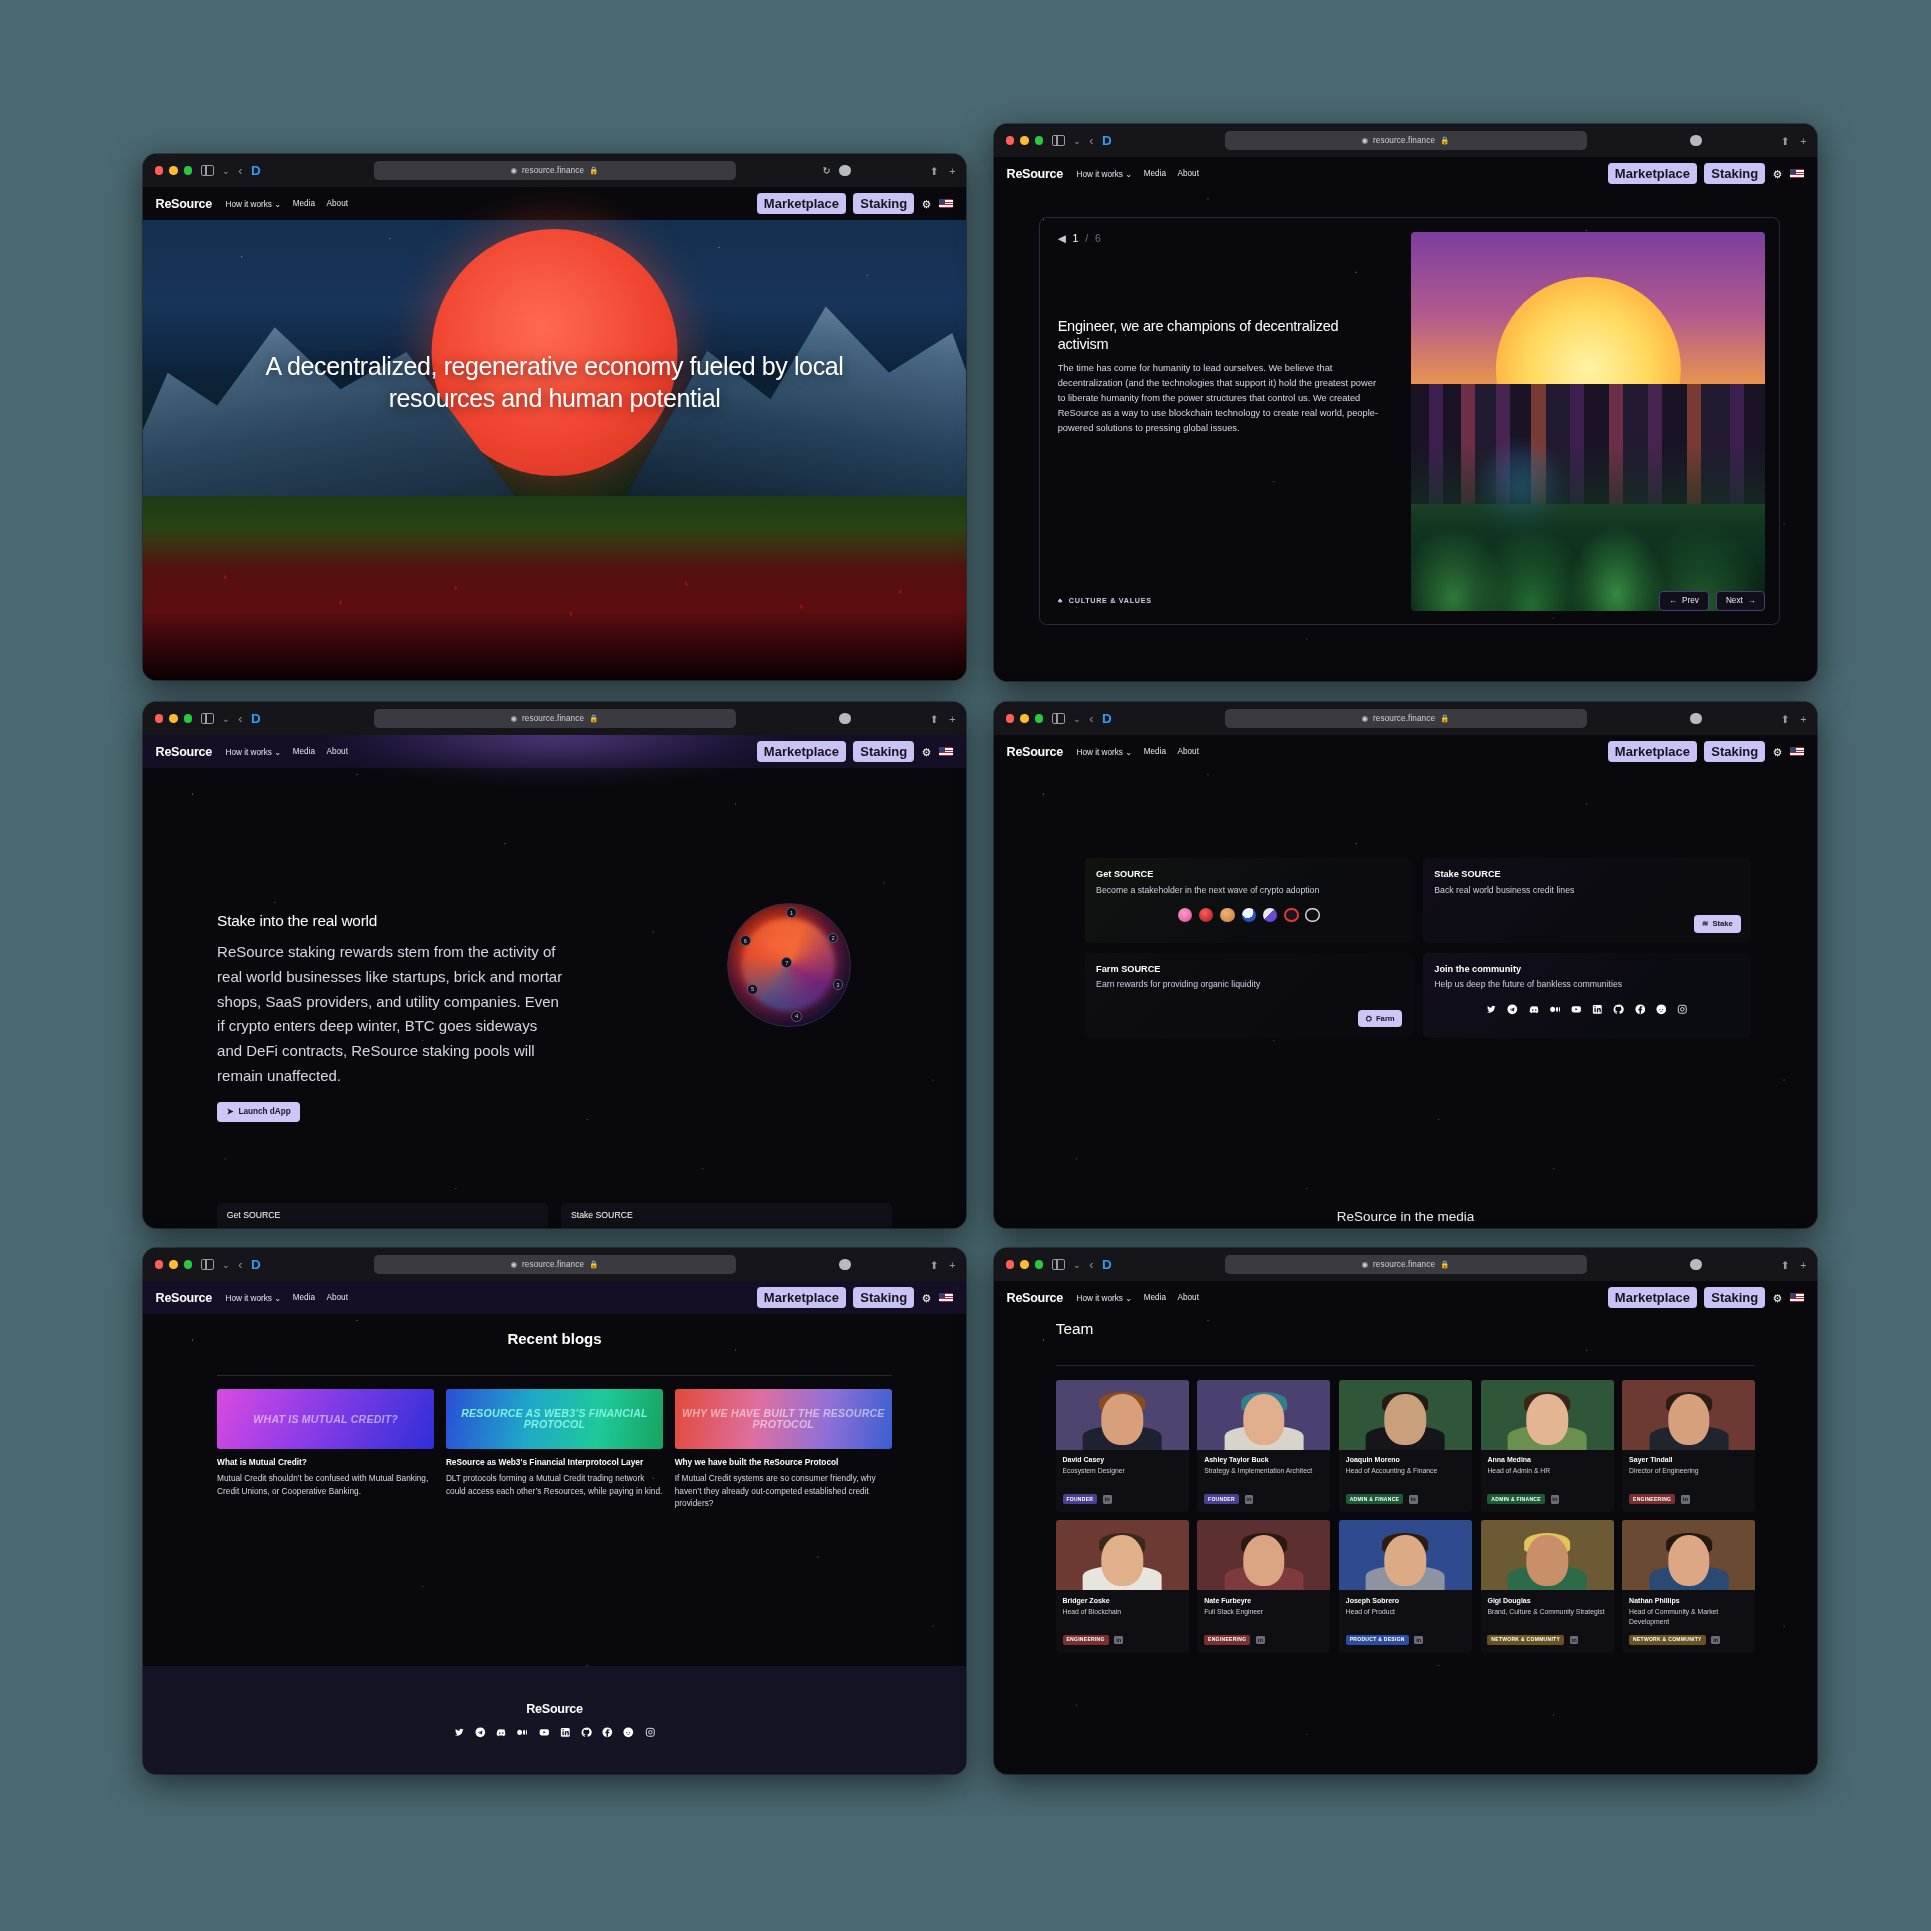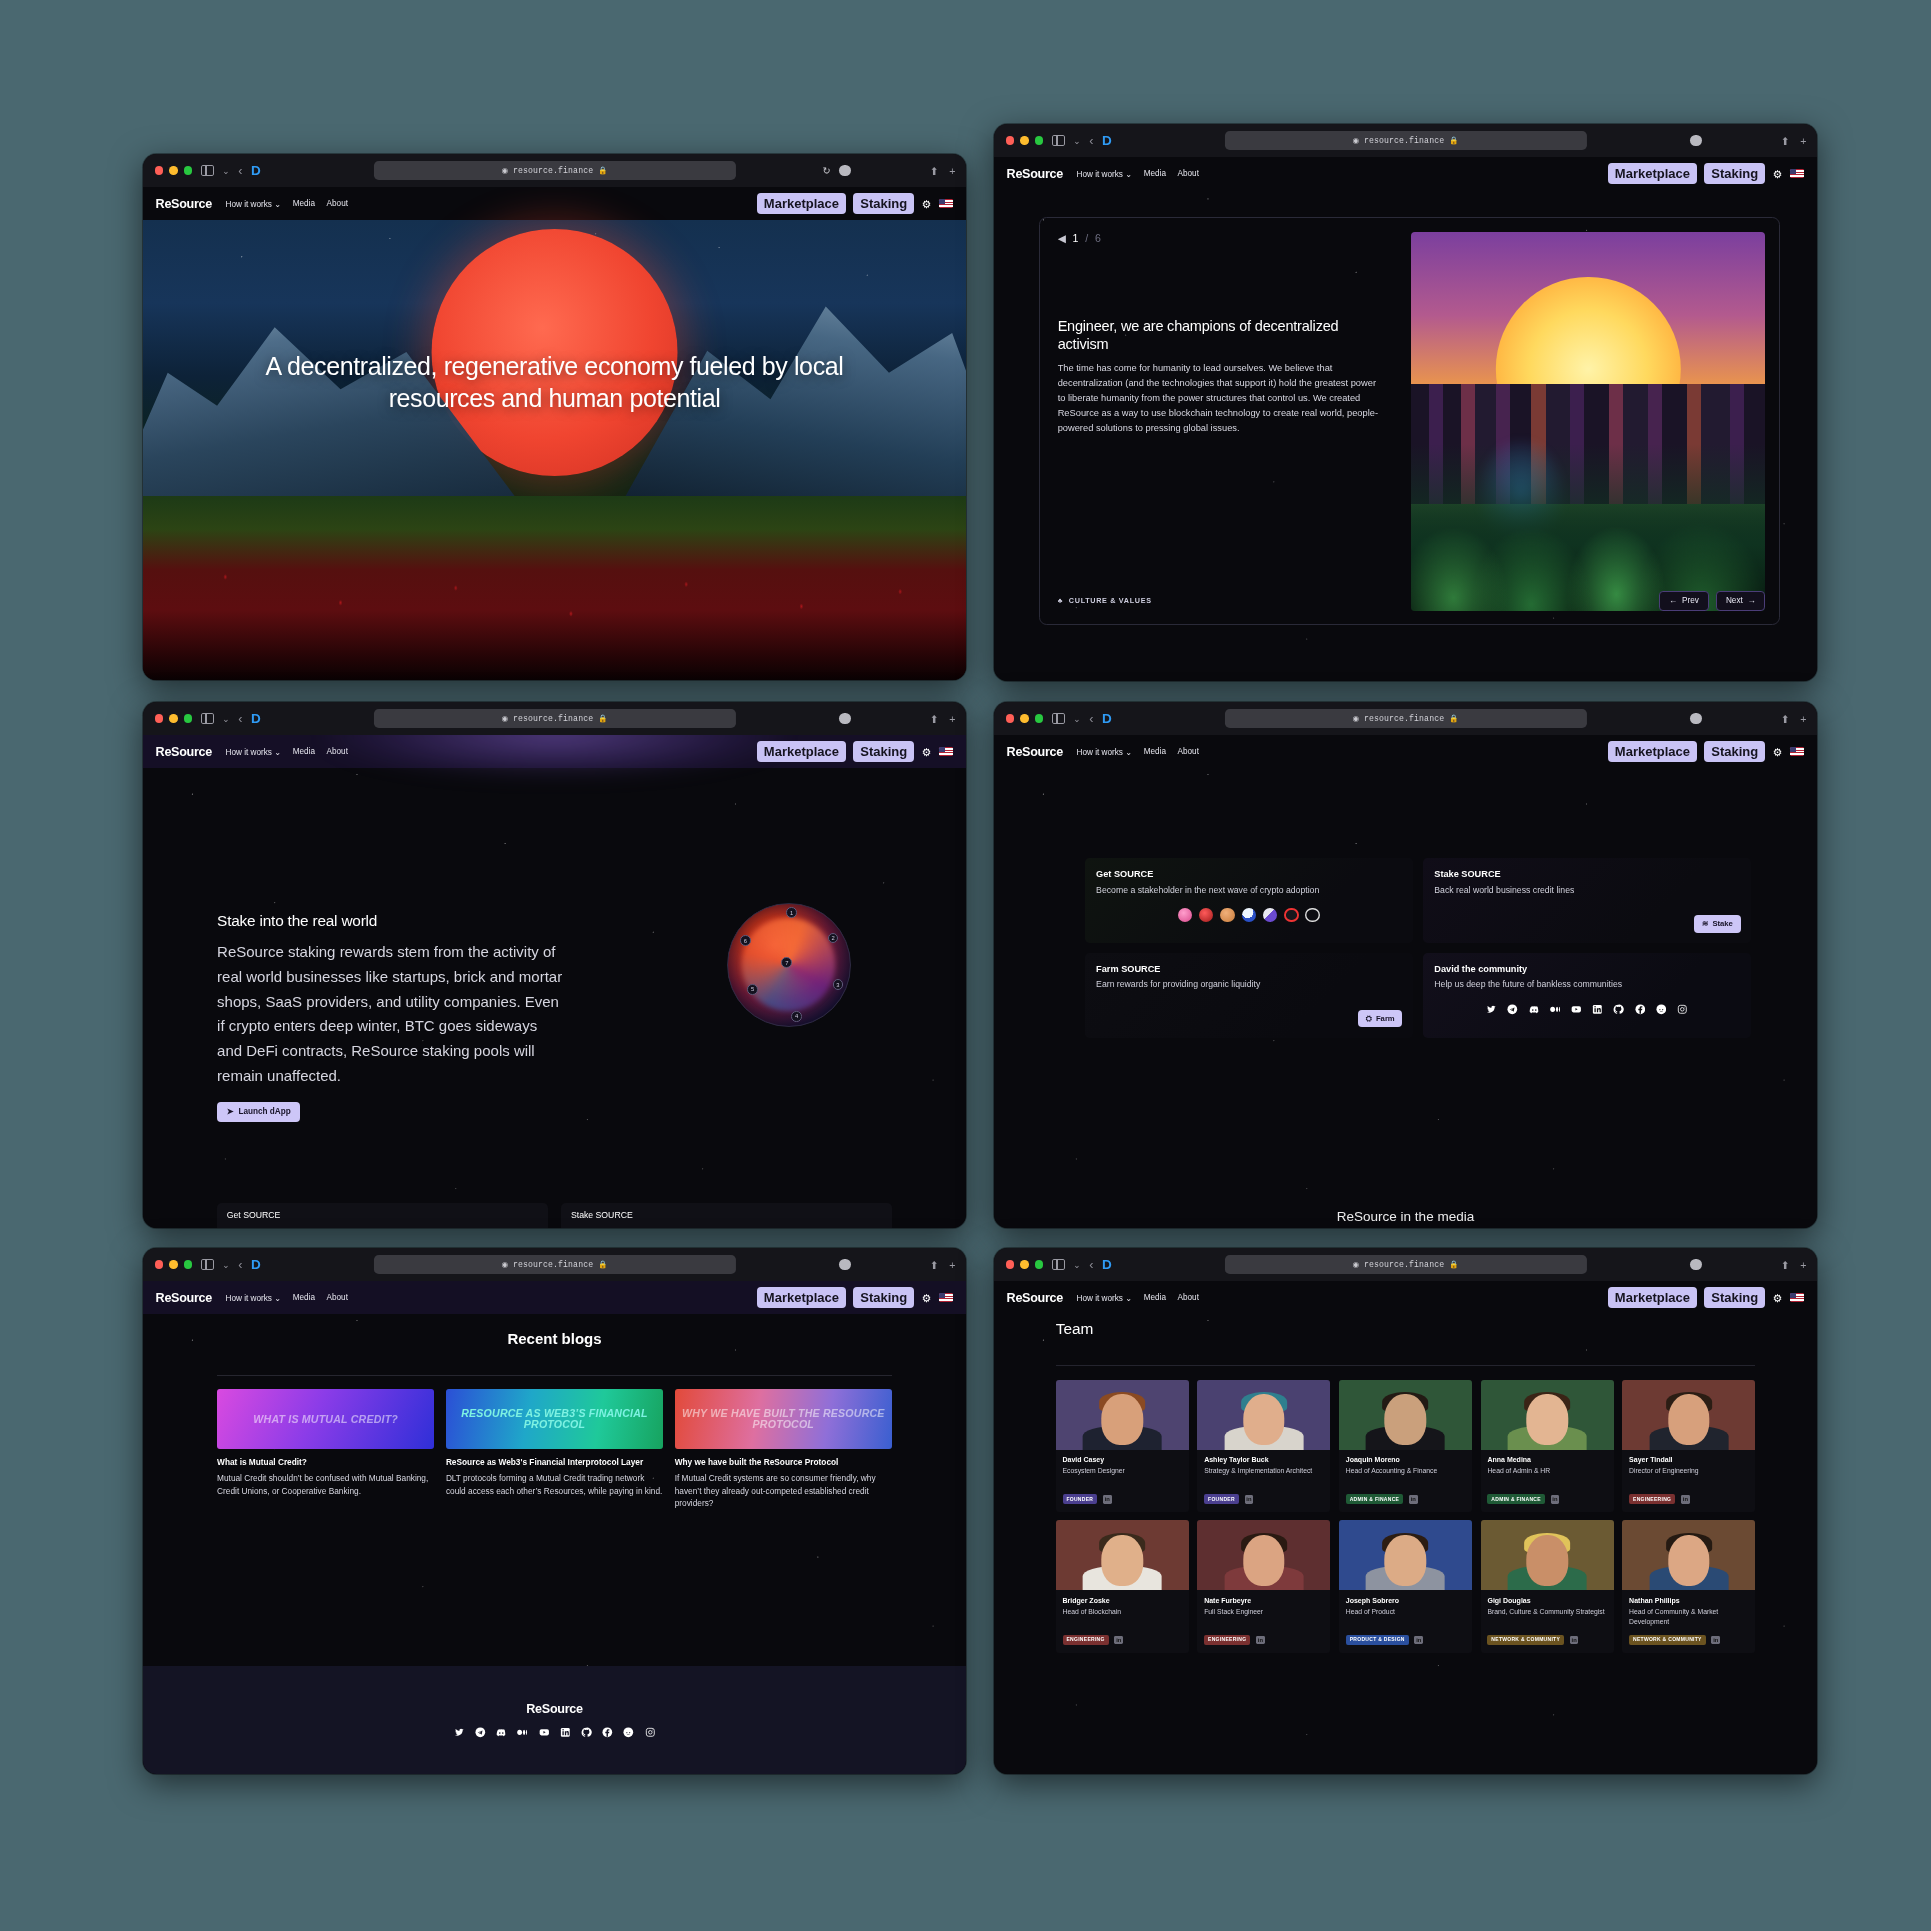--- a/index.html
+++ b/index.html
@@ -42,21 +42,21 @@
     width: 1.4px; background: #9a9aa3;
   }
   .chev-sm { color: #9a9aa3; font-size: 8.7px; }
   .back-ar { color: #8d8d96; font-size: 12.6px; font-weight: 300; }
   .shield-ic { color: #2f9bf5; font-size: 13.5px; font-weight: 700; }
   .urlbar {
     position: absolute; left: 50%; transform: translateX(-50%);
     width: 44%; height: 19.3px; background: #3a3a40; border-radius: 4.8px;
     display: flex; align-items: center; justify-content: center; gap: 4.8px;
   }
-  .urlbar .u-txt { color: #d2d2d8; font-size: 8.2px; letter-spacing: 0.1px; font-family: Liberation Mono, monospace; }
+  .urlbar .u-txt { color: #d2d2d8; font-size: 8.2px; letter-spacing: 0.1px; }
   .urlbar .u-glyph { font-size: 7.7px; color: #c9c9cf; }
   .chrome-right {
     position: absolute; right: 10.6px; display: flex; align-items: center; gap: 10.6px;
     color: #9a9aa3; font-size: 10.6px;
   }
   .reload-grp {
     position: absolute; right: 14%; display: flex; gap: 8.7px; align-items: center;
     color: #c9c9cf; font-size: 9.7px;
   }
   .rgray { width: 11.6px; height: 11.6px; border-radius: 50%; background: #b9b9c0; }
@@ -678,21 +678,21 @@
         <div class="card4 tint-c">
           <div class="c4-h">Farm SOURCE</div>
           <div class="c4-p">Earn rewards for providing organic liquidity</div>
           <span class="c4-btn">
             <span>⛭</span>
             <span>Farm</span>
           </span>
         </div>
 
         <div class="card4 tint-d">
-          <div class="c4-h">David the community</div>
+          <div class="c4-h">Join the community</div>
           <div class="c4-p">Help us deep the future of bankless communities</div>
           <div class="soc-row">
             <svg class="soc" viewBox="0 0 24 24" fill="#fff">
                 <path d="M22 5.9c-.7.3-1.5.5-2.3.6.8-.5 1.4-1.3 1.7-2.2-.8.5-1.6.8-2.5 1a4 4 0 0 0-6.8 3.6A11.3 11.3 0 0 1 3.8 4.6a4 4 0 0 0 1.2 5.3c-.6 0-1.2-.2-1.8-.5a4 4 0 0 0 3.2 3.9c-.6.2-1.2.2-1.8.1a4 4 0 0 0 3.7 2.8A8 8 0 0 1 2 17.9 11.3 11.3 0 0 0 8.1 19.7c7.3 0 11.4-6.2 11.4-11.5v-.5c.8-.6 1.5-1.3 2-2.1z"></path>
               </svg>
             <svg class="soc" viewBox="0 0 24 24" fill="#fff">
                 <circle cx="12" cy="12" r="11"></circle>
                 <path d="M6 12.3l11-4.3-2 9.5-3.3-2.6-1.7 1.6.2-2.6 5-4.6-6.2 3.9z" fill="#0b0b0e"></path>
               </svg>
             <svg class="soc" viewBox="0 0 24 24" fill="#fff">

